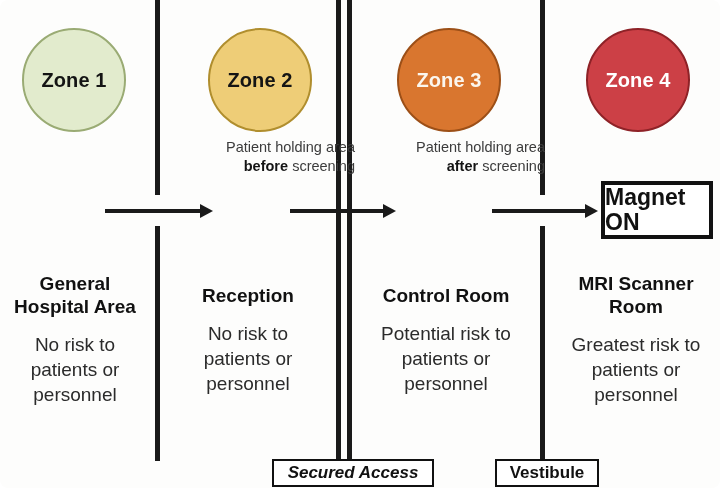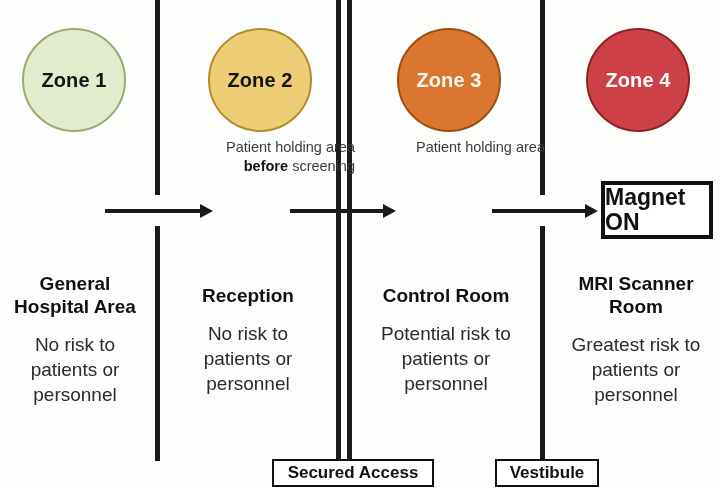--- a/index.html
+++ b/index.html
@@ -161,20 +161,21 @@
     <span>Zone 4</span>
   </div>
 
   <div class="zone-note" style="left:165px; top:138px; width:190px;">
     <div>Patient holding area</div>
     <div><b>before</b> <span>screening</span></div>
   </div>
 
   <div class="zone-note" style="left:355px; top:138px; width:190px;">
     <div>Patient holding area</div>
+    <div><b>after</b> <span>screening</span></div>
   </div>
 
   <div class="arrow" style="left:105px; top:204px; width:108px;">
     <div class="shaft" style="width:95px;"></div>
     <div class="head"></div>
   </div>
 
   <div class="arrow" style="left:290px; top:204px; width:106px;">
     <div class="shaft" style="width:93px;"></div>
     <div class="head"></div>
@@ -222,21 +223,21 @@
     <div class="room-title">MRI Scanner</div>
     <div class="room-title">Room</div>
     <div class="room-desc">
       <div>Greatest risk to</div>
       <div>patients or</div>
       <div>personnel</div>
     </div>
   </div>
 
 
-  <div class="door-box" style="left:272px; top:459px; width:162px;">
+  <div class="door-box" style="left:272px; top:459px; width:162px;font-style:italic;">
     <span>Secured Access</span>
   </div>
 
   <div class="door-box" style="left:495px; top:459px; width:104px;">
     <span>Vestibule</span>
   </div>
 
 </div>
 
 </body></html>

